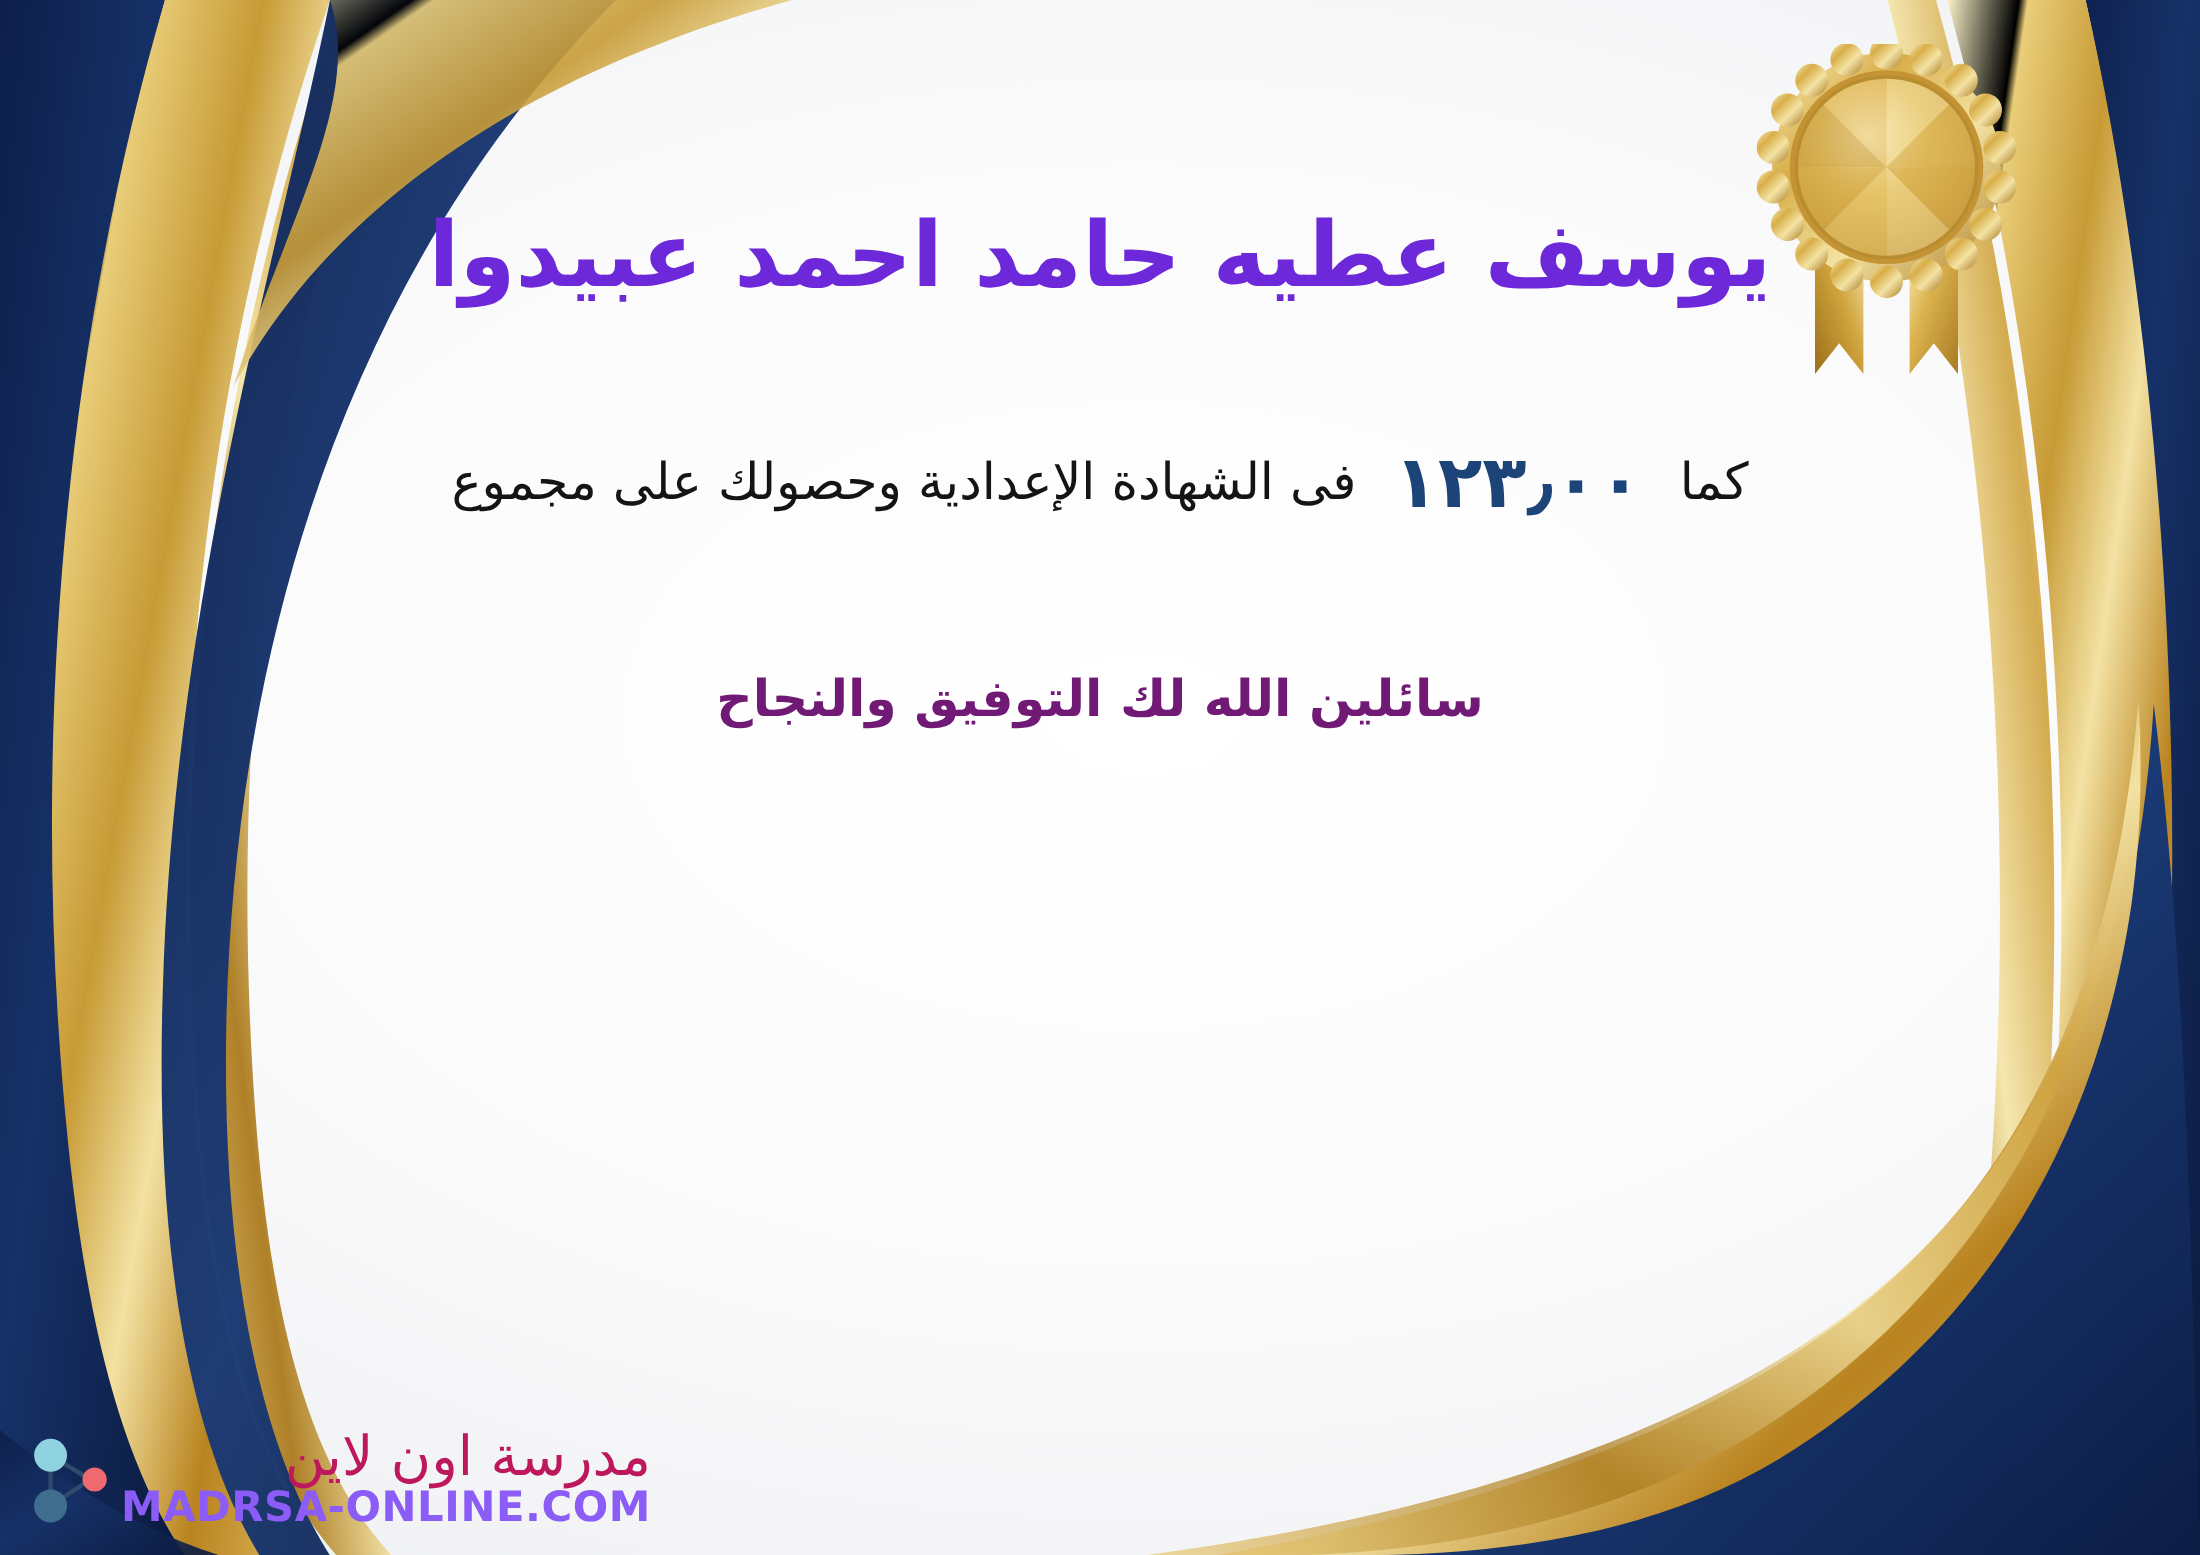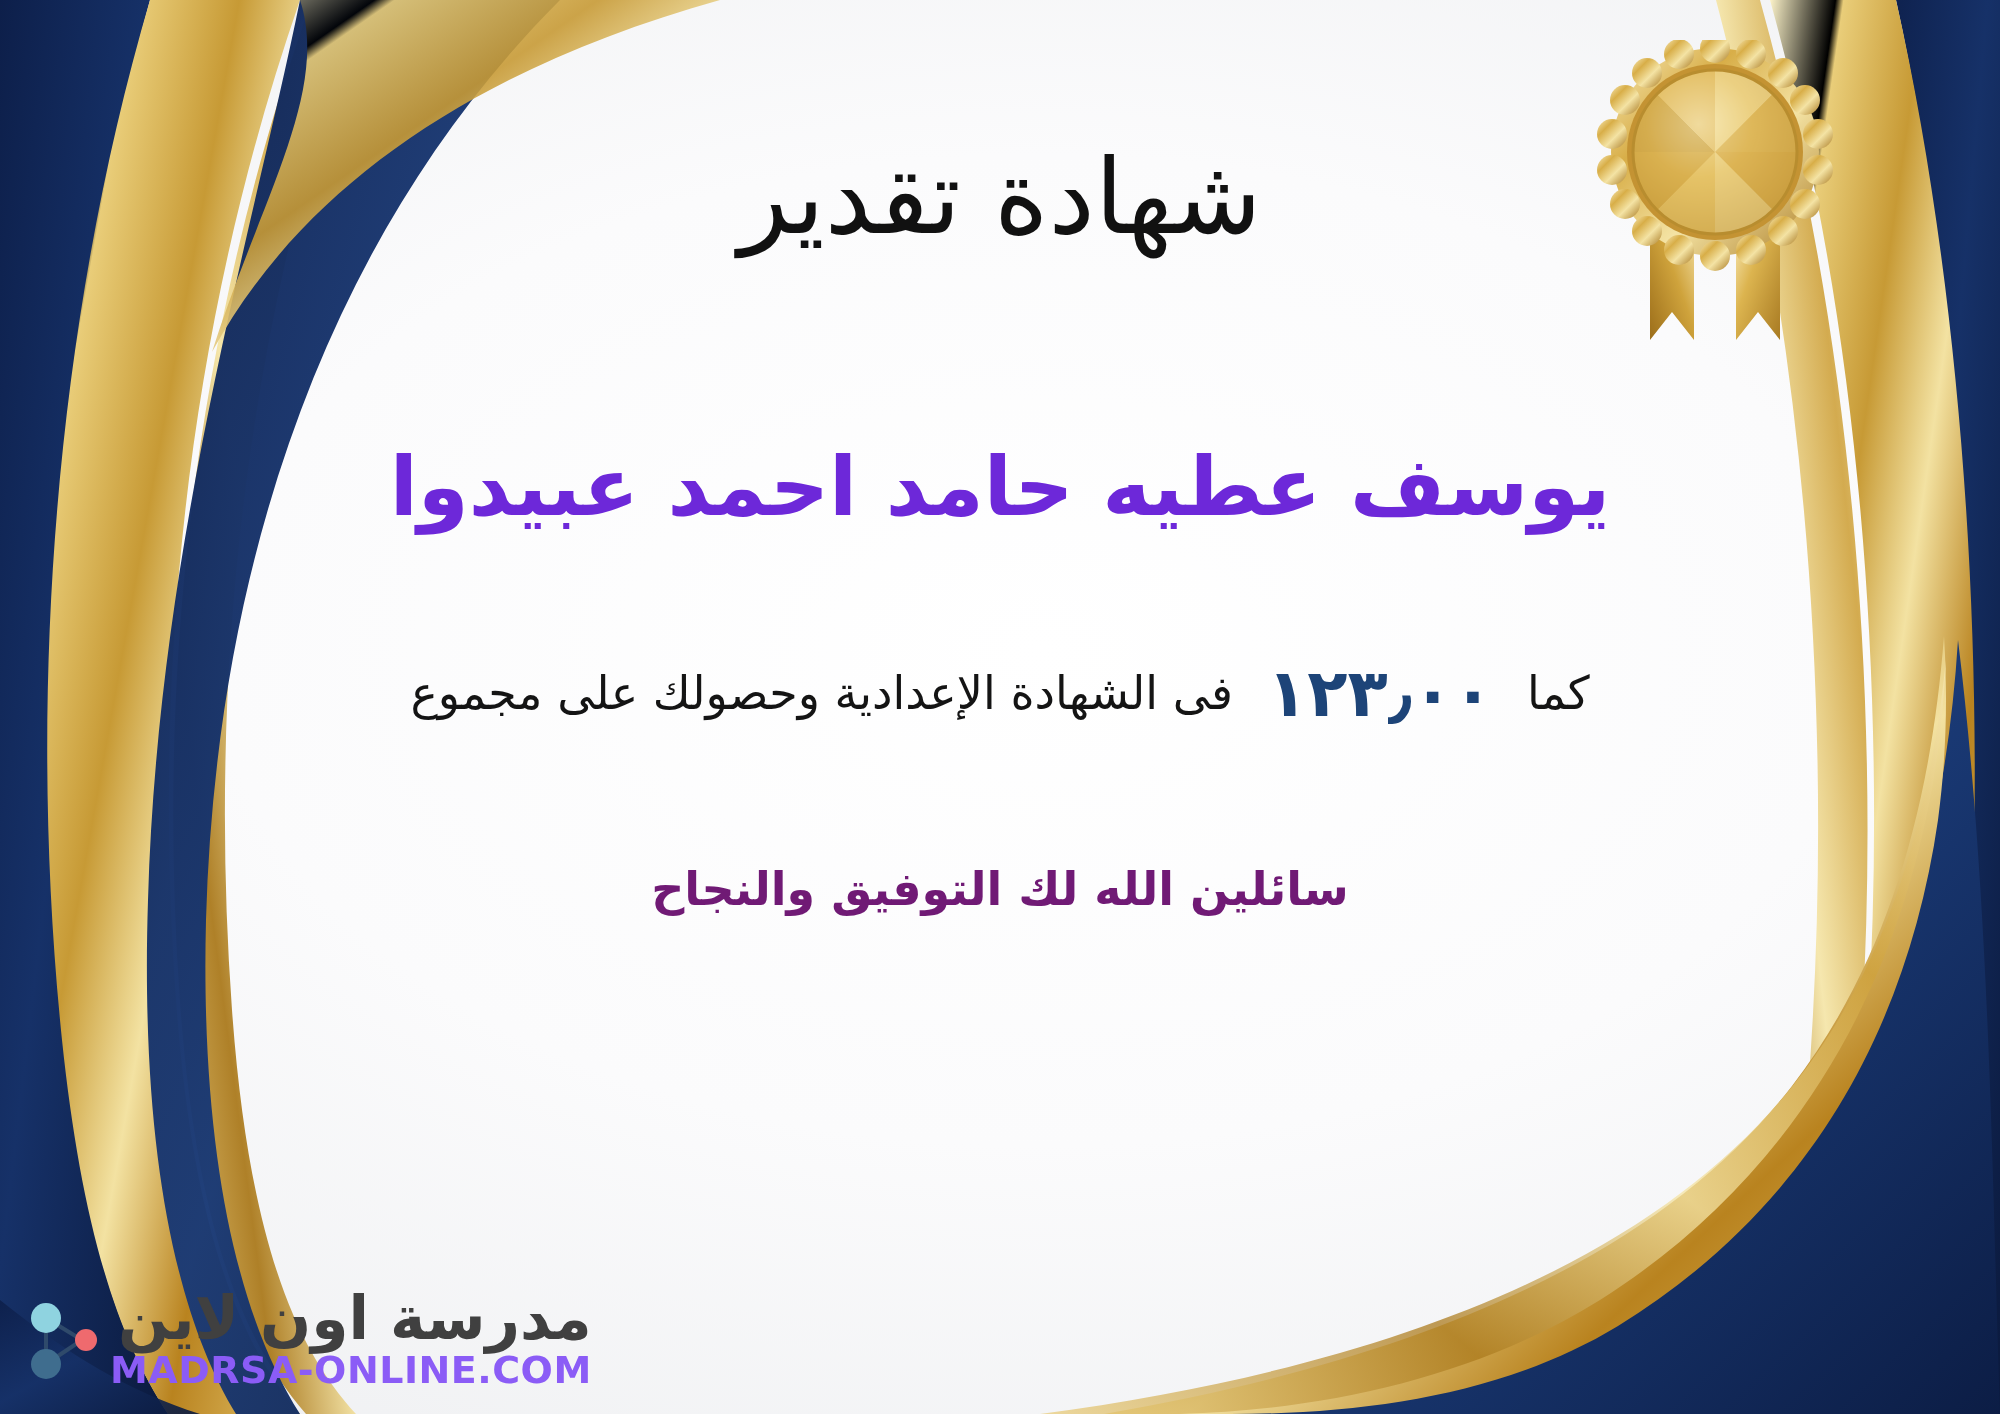--- a/index.html
+++ b/index.html
@@ -135,23 +135,23 @@
     left:26px; bottom:22px;
     z-index:8;
     display:flex;
     flex-direction:row-reverse;
     align-items:center;
     gap:10px;
     direction:rtl;
   }
   .brand-text { display:flex; flex-direction:column; align-items:flex-start; }
   .brand-ar {
-    font-size:60px;
-    font-weight:700;
-    color:#404040;
+    font-size:50px;
+    font-weight:400;
+    color:#be185d;
     line-height:1.05;
     direction:rtl;
     letter-spacing:0px;
   }
   .brand-en {
     font-size:38px;
     font-weight:700;
     color:#8b5cf6;
     letter-spacing:0.5px;
     line-height:1.1;
@@ -337,21 +337,20 @@
           <path d="M0,0 L-58,58 A82,82 0 0,1 -82,0 Z" fill="#d3a844"></path>
           <path d="M0,0 L-58,-58 A82,82 0 0,1 0,-82 Z" fill="#e6c470"></path>
         </g>
         <circle r="82" fill="none" stroke="#b88d2f" stroke-width="3"></circle>
       </g>
     </svg>
   </div>
 
   <div class="content">
 
-    <div class="cert-title">شهادة تقدير</div>
 
     <div class="recipient-name">يوسف عطيه حامد احمد عبيدوا</div>
 
     <div class="body-block">
 
       <div class="body-line score-row">
         <span>فى الشهادة الإعدادية وحصولك على مجموع</span>
         <span class="score-value">١٢٣٫٠٠</span>
         <span>كما</span>
       </div>

